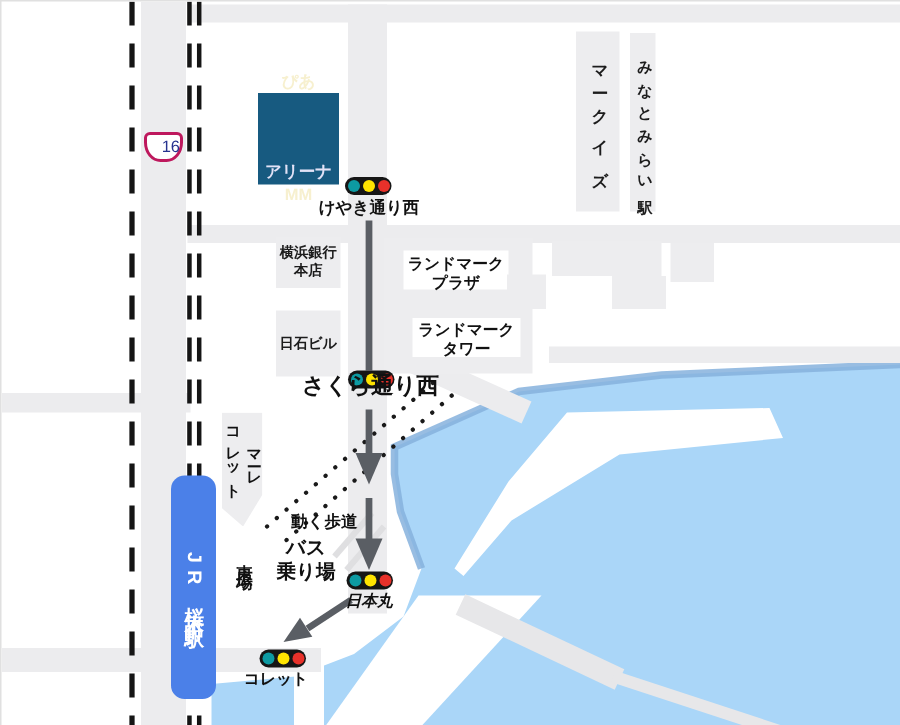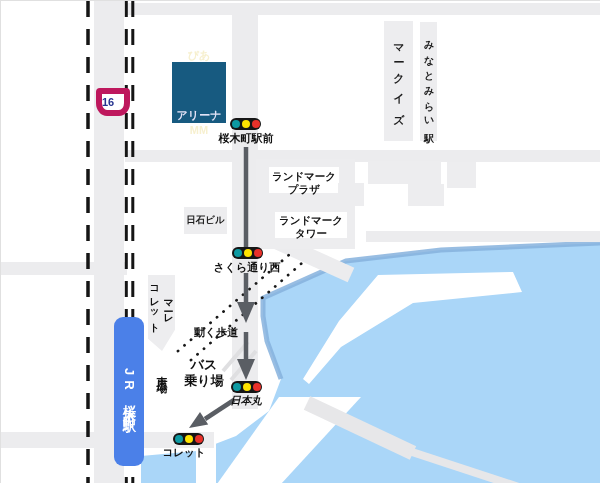--- a/index.html
+++ b/index.html
@@ -13,21 +13,21 @@
   .tl{position:absolute;width:31px;height:12px;background:#161616;border-radius:6px;display:flex;align-items:center;justify-content:center;gap:2px;}
   .lamp{width:8px;height:8px;border-radius:50%;}
   .lamp.teal{background:#0d9aa2;}
   .lamp.yellow{background:#ffe400;}
   .lamp.red{background:#e8312a;}
   .arena{background:#175a80;font-weight:bold;font-size:11px;line-height:1.32;text-align:center;display:flex;flex-direction:column;justify-content:center;}
   .arena .c1{color:#f7f0cf;}
   .arena .c2{color:#e2e2f6;margin-top:46px;}
   .jrbox{background:#4b80e8;border-radius:9px;display:flex;align-items:center;justify-content:center;}
   .jrbox .t{writing-mode:vertical-rl;text-orientation:mixed;color:#ffffff;font-weight:bold;font-size:13px;letter-spacing:5px;}
-  .shield{background:#ffffff;border:6px solid #be185d;border-radius:4px 4px 11px 11px / 4px 4px 13px 13px;color:#26338f;font-weight:bold;font-size:11px;display:flex;align-items:center;justify-content:flex-start;}
+  .shield{background:#ffffff;border:2px solid #be185d;border-radius:4px 4px 11px 11px / 4px 4px 13px 13px;color:#26338f;font-weight:normal;font-size:11px;display:flex;align-items:center;justify-content:flex-end;}
   .plate{position:absolute;background:#ffffff;}
 </style>
 </head>
 <body>
 
 <div id="map">
 
   <svg width="600" height="483" viewBox="0 0 600 483">
 
     <polygon points="262,297 345,260 440,249 600,242 600,483 140,483 140,455 196,450 235,435 268,410 280,378 266,340 262,315" fill="#aad6f8"></polygon>
@@ -64,21 +64,25 @@
       <line x1="245" y1="146" x2="245" y2="246" stroke-width="4.5"></line>
       <line x1="245" y1="272" x2="245" y2="302" stroke-width="4.5"></line>
       <polygon points="236,301 254,301 245,322" stroke="none"></polygon>
       <line x1="245" y1="331" x2="245" y2="359" stroke-width="4.5"></line>
       <polygon points="236,358 254,358 245,379" stroke="none"></polygon>
       <line x1="233" y1="399" x2="204" y2="418" stroke-width="4.5"></line>
       <polygon points="188,427 199,410.9 207.2,423.5" stroke="none"></polygon>
     </g>
   </svg>
 
-  <div class="bld" style="left:183px;top:206px;width:43px;height:27px;font-size:9.5px;">
+  <div class="bld" style="left:183px;top:157px;width:43px;height:34px;font-size:9.5px;line-height:1.25;">
+    <div><span>横浜銀行</span><br>
+    <span>本店</span></div>
+  </div>
+  <div class="bld" style="left:183px;top:206px;width:43px;height:44px;font-size:9.5px;">
     <span>日石ビル</span>
   </div>
 
   <div class="bld" style="left:255px;top:158px;width:99px;height:90px;"></div>
   <div class="plate" style="left:268px;top:166px;width:70px;height:26px;"></div>
   <div class="lbl" style="left:303px;top:169px;font-size:10.5px;line-height:1.2;text-align:center;transform:translateX(-50%);">
     <span>ランドマーク</span><br>
     <span>プラザ</span>
   </div>
   <div class="plate" style="left:274px;top:211px;width:72px;height:26px;"></div>
@@ -119,43 +123,43 @@
 
   <div class="shield abs" style="left:95px;top:87px;width:22px;height:16px;">
     <span>16</span>
   </div>
 
   <div class="tl" style="left:229px;top:117px;">
     <span class="lamp teal"></span>
     <span class="lamp yellow"></span>
     <span class="lamp red"></span>
   </div>
-  <div class="lbl center-x" style="left:245px;top:130px;font-size:11px;">桜木町駅前</div>
+  <div class="lbl center-x" style="left:245px;top:130px;font-size:11px;">けやき通り西</div>
 
   <div class="tl" style="left:231px;top:246px;">
     <span class="lamp teal"></span>
     <span class="lamp yellow"></span>
     <span class="lamp red"></span>
   </div>
-  <div class="lbl center-x" style="left:246px;top:259px;font-size:11px;">さくら通り西</div>
+  <div class="lbl center-x" style="left:246px;top:247px;font-size:15px;">さくら通り西</div>
 
   <div class="tl" style="left:230px;top:380px;">
     <span class="lamp teal"></span>
     <span class="lamp yellow"></span>
     <span class="lamp red"></span>
   </div>
   <div class="lbl center-x" style="left:245px;top:393px;font-size:10.5px;font-style:italic;">日本丸</div>
 
   <div class="tl" style="left:172px;top:432px;">
     <span class="lamp teal"></span>
     <span class="lamp yellow"></span>
     <span class="lamp red"></span>
   </div>
   <div class="lbl center-x" style="left:183px;top:445px;font-size:10.5px;">コレット</div>
 
-  <div class="lbl" style="left:193px;top:324px;font-size:11px;">動く歩道</div>
+  <div class="lbl" style="left:193px;top:339px;font-size:11px;">動く歩道</div>
   <div class="lbl" style="left:203px;top:356px;font-size:13px;line-height:1.2;text-align:center;transform:translateX(-50%);">
     <span>バス</span><br>
     <span>乗り場</span>
   </div>
   <div class="lbl vtext" style="left:153px;top:366px;font-size:11px;letter-spacing:3px;">東広場</div>
 
 </div>
 
 </body></html>

